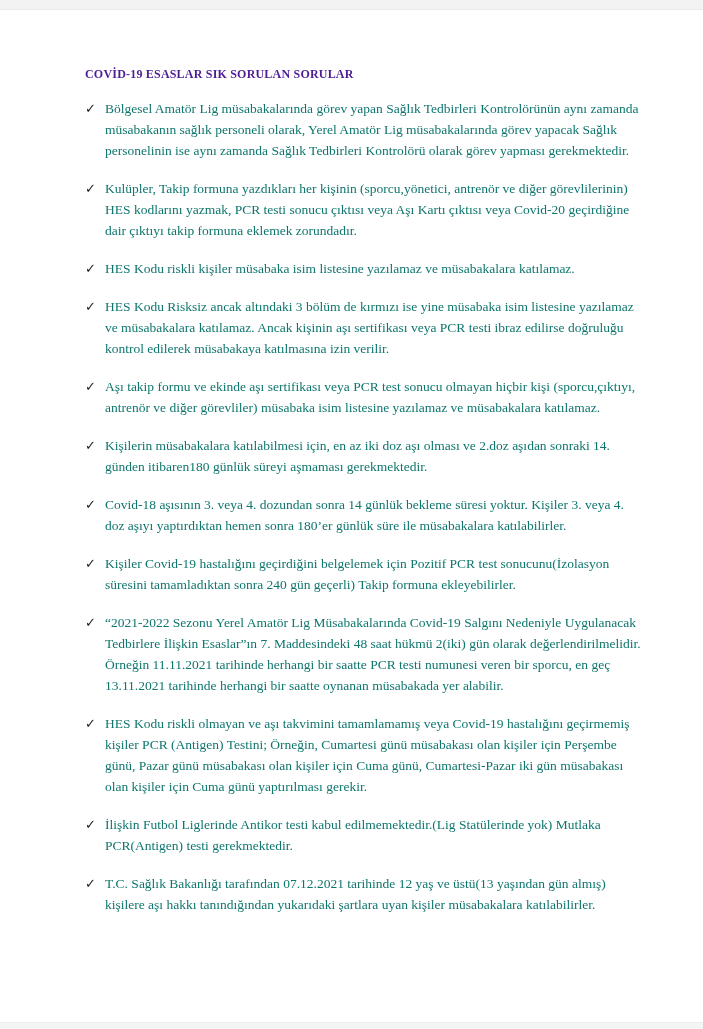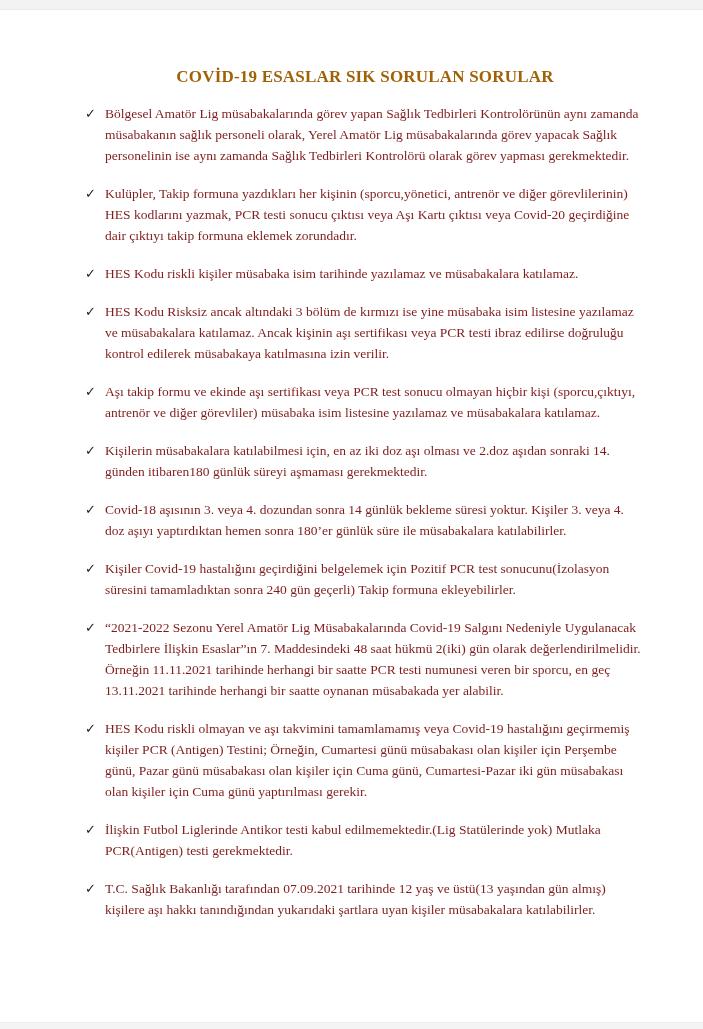--- a/index.html
+++ b/index.html
@@ -32,25 +32,25 @@
   .doc-page {
     position: absolute;
     top: 9px;
     left: 0;
     width: 703px;
     box-sizing: border-box;
     padding: 58px 58px 0 85px;
   }
   .doc-title {
     font-weight: bold;
-    font-size: 17px;
+    font-size: 12px;
     letter-spacing: 0.2px;
-    text-align: center;
+    text-align: left;
     margin: 0 0 16px 0;
-    color: #a16207;
+    color: #4c1d95;
   }
   ul.doc-list {
     list-style: none;
     margin: 0;
     padding: 0;
   }
   li.item {
     display: flex;
     align-items: flex-start;
     margin: 0 0 17px 0;
@@ -60,21 +60,21 @@
     width: 20px;
     font-size: 13px;
     line-height: 21px;
     color: #1c1c1c;
   }
   .item-text {
     flex: 1 1 auto;
     font-size: 13.5px;
     line-height: 21px;
     text-align: left;
-    color: #7f1d1d;
+    color: #0f766e;
   }
 </style>
 </head>
 <body>
 
 <div class="edge-strip-top"></div>
 
 <div class="doc-page">
   <h1 class="doc-title">COVİD-19 ESASLAR SIK SORULAN SORULAR</h1>
 
@@ -82,21 +82,21 @@
     <li class="item">
       <span class="check">✓</span>
       <span class="item-text">Bölgesel Amatör Lig müsabakalarında görev yapan Sağlık Tedbirleri Kontrolörünün aynı zamanda müsabakanın sağlık personeli olarak, Yerel Amatör Lig müsabakalarında görev yapacak Sağlık personelinin ise aynı zamanda Sağlık Tedbirleri Kontrolörü olarak görev yapması gerekmektedir.</span>
     </li>
     <li class="item">
       <span class="check">✓</span>
       <span class="item-text">Kulüpler, Takip formuna yazdıkları her kişinin (sporcu,yönetici, antrenör ve diğer görevlilerinin) HES kodlarını yazmak, PCR testi sonucu çıktısı veya Aşı Kartı çıktısı veya Covid-20 geçirdiğine dair çıktıyı takip formuna eklemek zorundadır.</span>
     </li>
     <li class="item">
       <span class="check">✓</span>
-      <span class="item-text">HES Kodu riskli kişiler müsabaka isim tarihinde yazılamaz ve müsabakalara katılamaz.</span>
+      <span class="item-text">HES Kodu riskli kişiler müsabaka isim listesine yazılamaz ve müsabakalara katılamaz.</span>
     </li>
     <li class="item">
       <span class="check">✓</span>
       <span class="item-text">HES Kodu Risksiz ancak altındaki 3 bölüm de kırmızı ise yine müsabaka isim listesine yazılamaz ve müsabakalara katılamaz. Ancak kişinin aşı sertifikası veya PCR testi ibraz edilirse doğruluğu kontrol edilerek müsabakaya katılmasına izin verilir.</span>
     </li>
     <li class="item">
       <span class="check">✓</span>
       <span class="item-text">Aşı takip formu ve ekinde aşı sertifikası veya PCR test sonucu olmayan hiçbir kişi (sporcu,çıktıyı, antrenör ve diğer görevliler) müsabaka isim listesine yazılamaz ve müsabakalara katılamaz.</span>
     </li>
     <li class="item">
@@ -118,18 +118,18 @@
     <li class="item">
       <span class="check">✓</span>
       <span class="item-text">HES Kodu riskli olmayan ve aşı takvimini tamamlamamış veya Covid-19 hastalığını geçirmemiş kişiler PCR (Antigen) Testini; Örneğin, Cumartesi günü müsabakası olan kişiler için Perşembe günü, Pazar günü müsabakası olan kişiler için Cuma günü, Cumartesi-Pazar iki gün müsabakası olan kişiler için Cuma günü yaptırılması gerekir.</span>
     </li>
     <li class="item">
       <span class="check">✓</span>
       <span class="item-text">İlişkin Futbol Liglerinde Antikor testi kabul edilmemektedir.(Lig Statülerinde yok) Mutlaka PCR(Antigen) testi gerekmektedir.</span>
     </li>
     <li class="item">
       <span class="check">✓</span>
-      <span class="item-text">T.C. Sağlık Bakanlığı tarafından 07.09.2021 tarihinde 12 yaş ve üstü(13 yaşından gün almış) kişilere aşı hakkı tanındığından yukarıdaki şartlara uyan kişiler müsabakalara katılabilirler.</span>
+      <span class="item-text">T.C. Sağlık Bakanlığı tarafından 07.12.2021 tarihinde 12 yaş ve üstü(13 yaşından gün almış) kişilere aşı hakkı tanındığından yukarıdaki şartlara uyan kişiler müsabakalara katılabilirler.</span>
     </li>
   </ul>
 </div>
 
 <div class="edge-strip-bottom"></div>
 
 </body></html>

